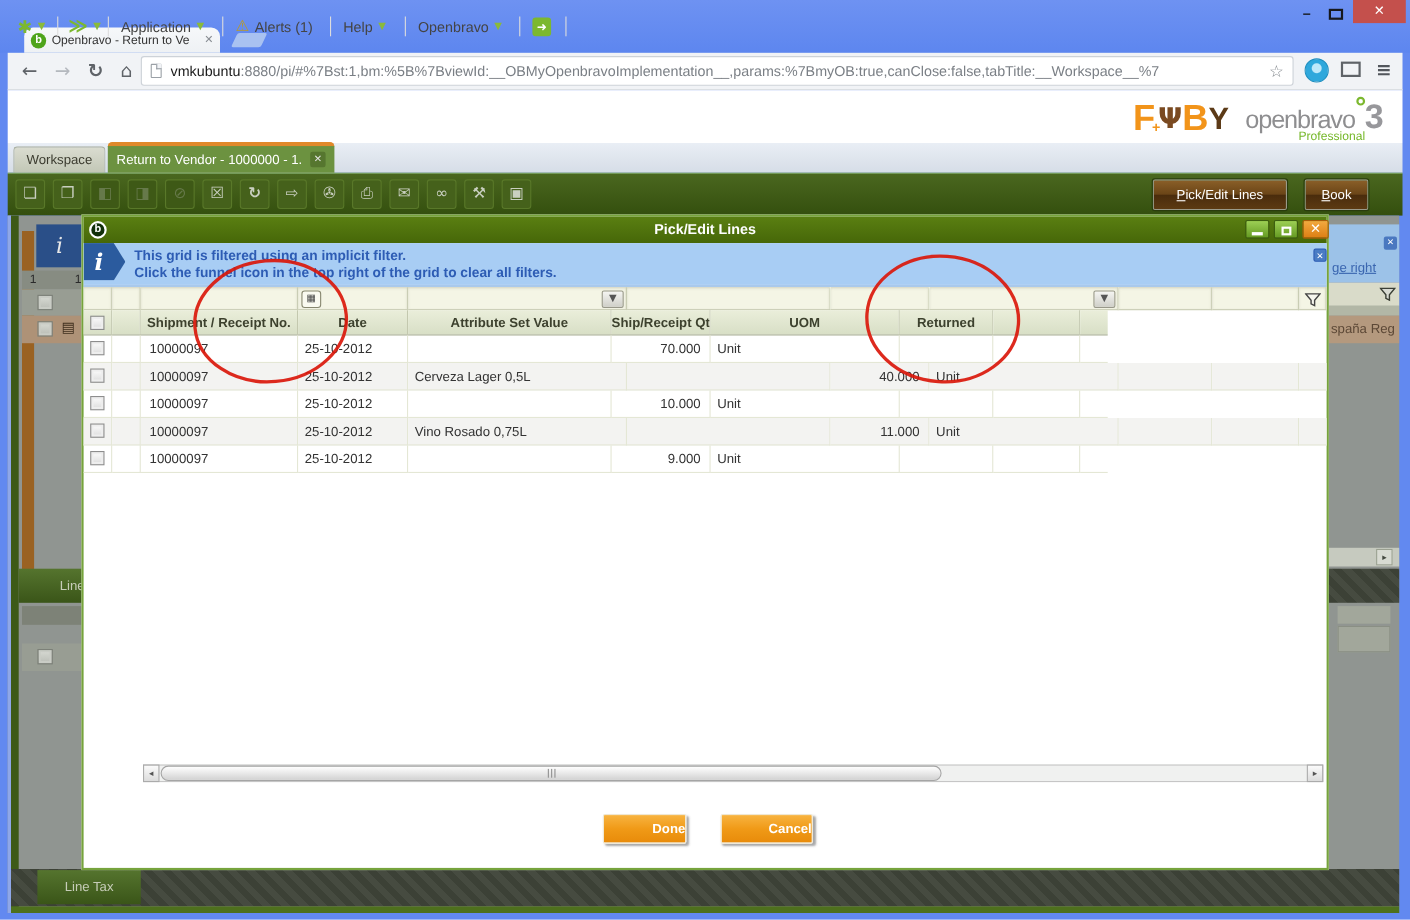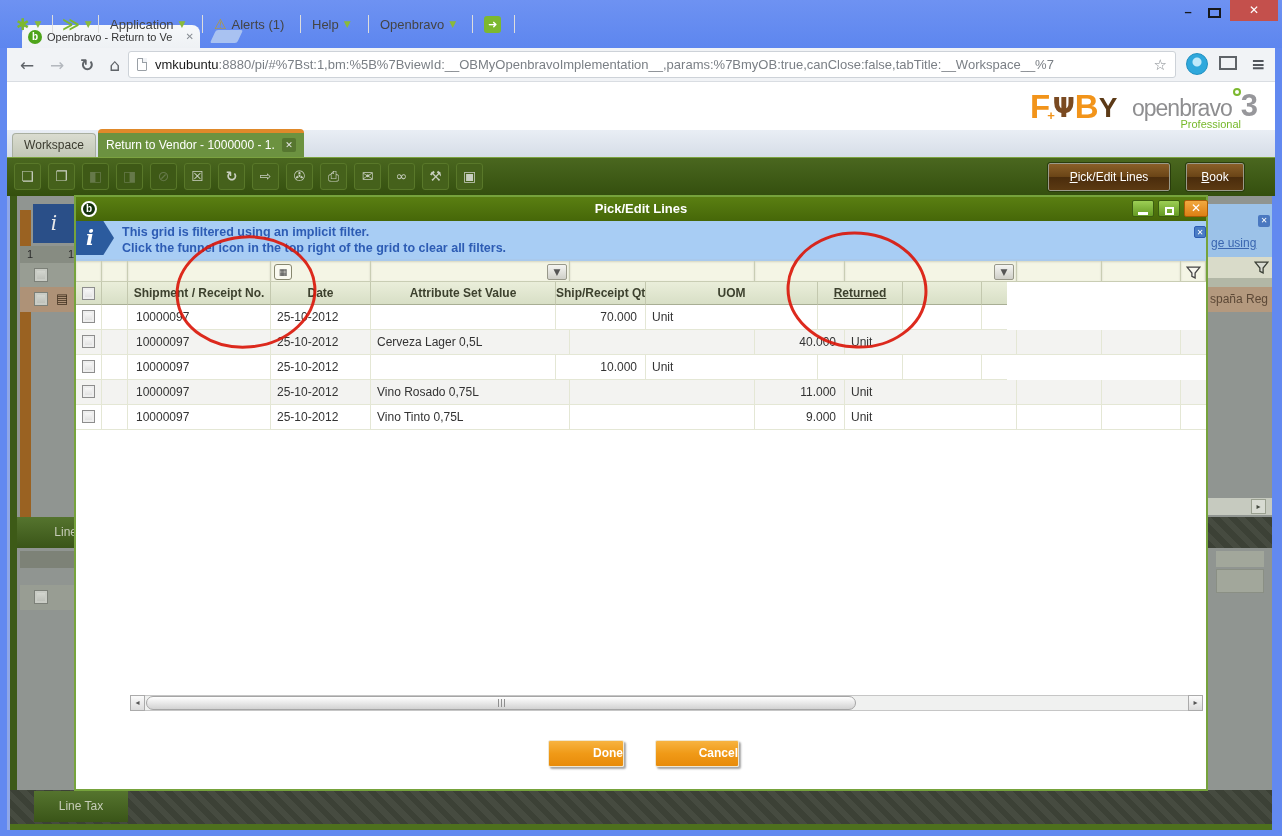--- a/index.html
+++ b/index.html
@@ -82,21 +82,21 @@
   .minglyph { display:inline-block; width:10px; height:3px; background:#fff; margin-top:9px;}
   .maxg { display:inline-block; width:9px; height:8px; border:2px solid #fff; margin-top:3px;}
   .dinfo { left:0; top:24px; width:1130px; height:38px; background:#a8cdf4; }
   .iblock { left:2px; top:2px; width:38px; height:34px; background:#2b5b9e; clip-path:polygon(0 0,72% 0,100% 50%,72% 100%,0 100%); color:#fff; font-family:"DejaVu Serif","Liberation Serif",serif; font-style:italic; font-weight:bold; font-size:21px; text-align:left; padding-left:10px; line-height:33px;}
   .dinfo-l1 { left:46px; top:4px; font-size:12.5px; font-weight:bold; color:#2d5cb4; }
   .dinfo-l2 { left:46px; top:20px; font-size:12.5px; font-weight:bold; color:#2d5cb4; }
   .dinfo-x { left:1118px; top:5px; width:12px; height:12px; background:#4a7cc4; border:1px solid #2d5cb4; border-radius:2px; color:#fff; font-size:8px; line-height:11px; text-align:center; }
 
   
   .grow { left:0; width:1130px; display:flex; }
-  .c0{width:26px;} .c1{width:26px;} .c2{width:143px;} .c3{width:100px;} .c4{width:199px;} .c5{width:185px;} .c6{width:90px;} .c7{width:172px;} .c8{width:85px;text-decoration:underline;} .c9{width:79px;} .c10{width:25px;}
+  .c0{width:26px;} .c1{width:26px;} .c2{width:143px;} .c3{width:100px;} .c4{width:199px;} .c5{width:185px;} .c6{width:90px;} .c7{width:172px;} .c8{width:85px;} .c9{width:79px;} .c10{width:25px;}
   .frow { top:62px; height:23px; border-top:2px solid #a9c9ec; }
   .fcell { height:100%; background:#f4f5e5; border-right:1px solid #c9cdb4; border-bottom:1px solid #c9cdb4; position:relative; box-shadow:inset 0 1px 2px rgba(120,120,90,.25);}
   .calbtn { position:absolute; left:3px; top:3px; width:18px; height:16px; background:#fafaf0; border:1px solid #87876f; border-radius:3px; font-size:9px; color:#444; text-align:center; line-height:15px;}
   .ddbtn { position:absolute; right:2px; top:3px; width:20px; height:16px; background:linear-gradient(#f5f5f2,#cfcfc8); border:1px solid #98988a; border-radius:2px; font-size:9px; color:#555; text-align:center; line-height:15px;}
   .fcell .fun { position:absolute; left:5px; top:4px; }
   .hrow { top:85px; height:23px; }
   .hcell { height:100%; background:linear-gradient(#eaeeda,#d8dfc6); border-right:1px solid #c3c8ae; border-bottom:1px solid #a8ae94; font-size:12px; font-weight:bold; color:#3d412e; text-align:center; line-height:22px; white-space:nowrap; overflow:hidden; position:relative;}
   .drow { height:25px; font-size:12px; color:#333; }
   .dcell { height:100%; border-right:1px solid #e4e7d5; border-bottom:1px solid #e4e7d5; line-height:24px; white-space:nowrap; overflow:hidden; position:relative;}
   .drow.alt .dcell { background:#f3f3f1; }
@@ -234,21 +234,21 @@
     <span class="ico" style="position:absolute; left:36px; top:4px; font-size:13px; color:#3f2f1e;">▤</span>
   </div>
   <div class="bg bgtab" style="left:10px; top:321px; width:65px; height:31px; text-align:right; line-height:30px; padding-right:5px;">Line</div>
   <div class="bg" style="left:13px; top:355px; width:55px; height:17px; background:#7d8277;"></div>
   <div class="bg" style="left:13px; top:389px; width:55px; height:25px; background:#989d93;">
     <span class="bgcbx" style="position:absolute; left:14px; top:5px;"></span>
   </div>
 
   <div class="bg" style="left:1201px; top:8px; width:64px; height:53px; background:#9cc2e8;">
     <span style="position:absolute; left:50px; top:11px; width:12px; height:12px; background:#4a78c0; border-radius:2px; color:#fff; font-size:8px; text-align:center; line-height:11px;" class="ico">✕</span>
-    <span style="position:absolute; left:3px; top:32px; font-size:12px; color:#3a66b0; text-decoration:underline; white-space:nowrap;">ge using</span>
+    <span style="position:absolute; left:3px; top:32px; font-size:12px; color:#3a66b0; text-decoration:underline; white-space:nowrap;">ge right</span>
   </div>
   <div class="bg" style="left:1201px; top:61px; width:64px; height:21px; background:#d9dbc9;">
     <svg class="funnel-svg" style="position:absolute; left:46px; top:3px;" width="15" height="15" viewBox="0 0 14 14">
         <path d="M1 2 L13 2 L8.5 7.5 L8.5 12 L5.5 10.5 L5.5 7.5 Z" fill="#d8dbd2" stroke="#3a3f35" stroke-width="1.2"></path>
       </svg>
   </div>
   <div class="bg" style="left:1201px; top:82px; width:64px; height:9px; background:#b2b7a6;"></div>
   <div class="bg" style="left:1201px; top:91px; width:64px; height:25px; background:#b4997e; font-size:12px; color:#5c4836; line-height:24px; padding-left:2px; white-space:nowrap; overflow:hidden;">spaña Reg</div>
   <div class="bg" style="left:1201px; top:302px; width:64px; height:17px; background:#c6cabf;">
     <span class="ico" style="position:absolute; left:43px; top:1px; width:15px; height:15px; background:#d8dbd2; border:1px solid #9aa090; font-size:8px; text-align:center; line-height:13px; color:#44493f;">▸</span>
@@ -374,21 +374,20 @@
     <div class="dcell c9"></div>
     <div class="dcell c10" style="border-right:none;"></div>
   </div>
   <div class="abs grow drow" style="top:208px;">
     <div class="dcell c0">
         <span class="cbx"></span>
       </div>
     <div class="dcell c1"></div>
     <div class="dcell c2 t-l8">10000097</div>
     <div class="dcell c3 t-l6">25-10-2012</div>
-    <div class="dcell c4 t-l6">Vino Tinto 0,75L</div>
     <div class="dcell c5"></div>
     <div class="dcell c6 t-r8">9.000</div>
     <div class="dcell c7 t-l6">Unit</div>
     <div class="dcell c8"></div>
     <div class="dcell c9"></div>
     <div class="dcell c10" style="border-right:none;"></div>
   </div>
 
   <div class="abs hscroll"></div>
   <div class="abs sarrow ico" style="left:54px;">◂</div>

